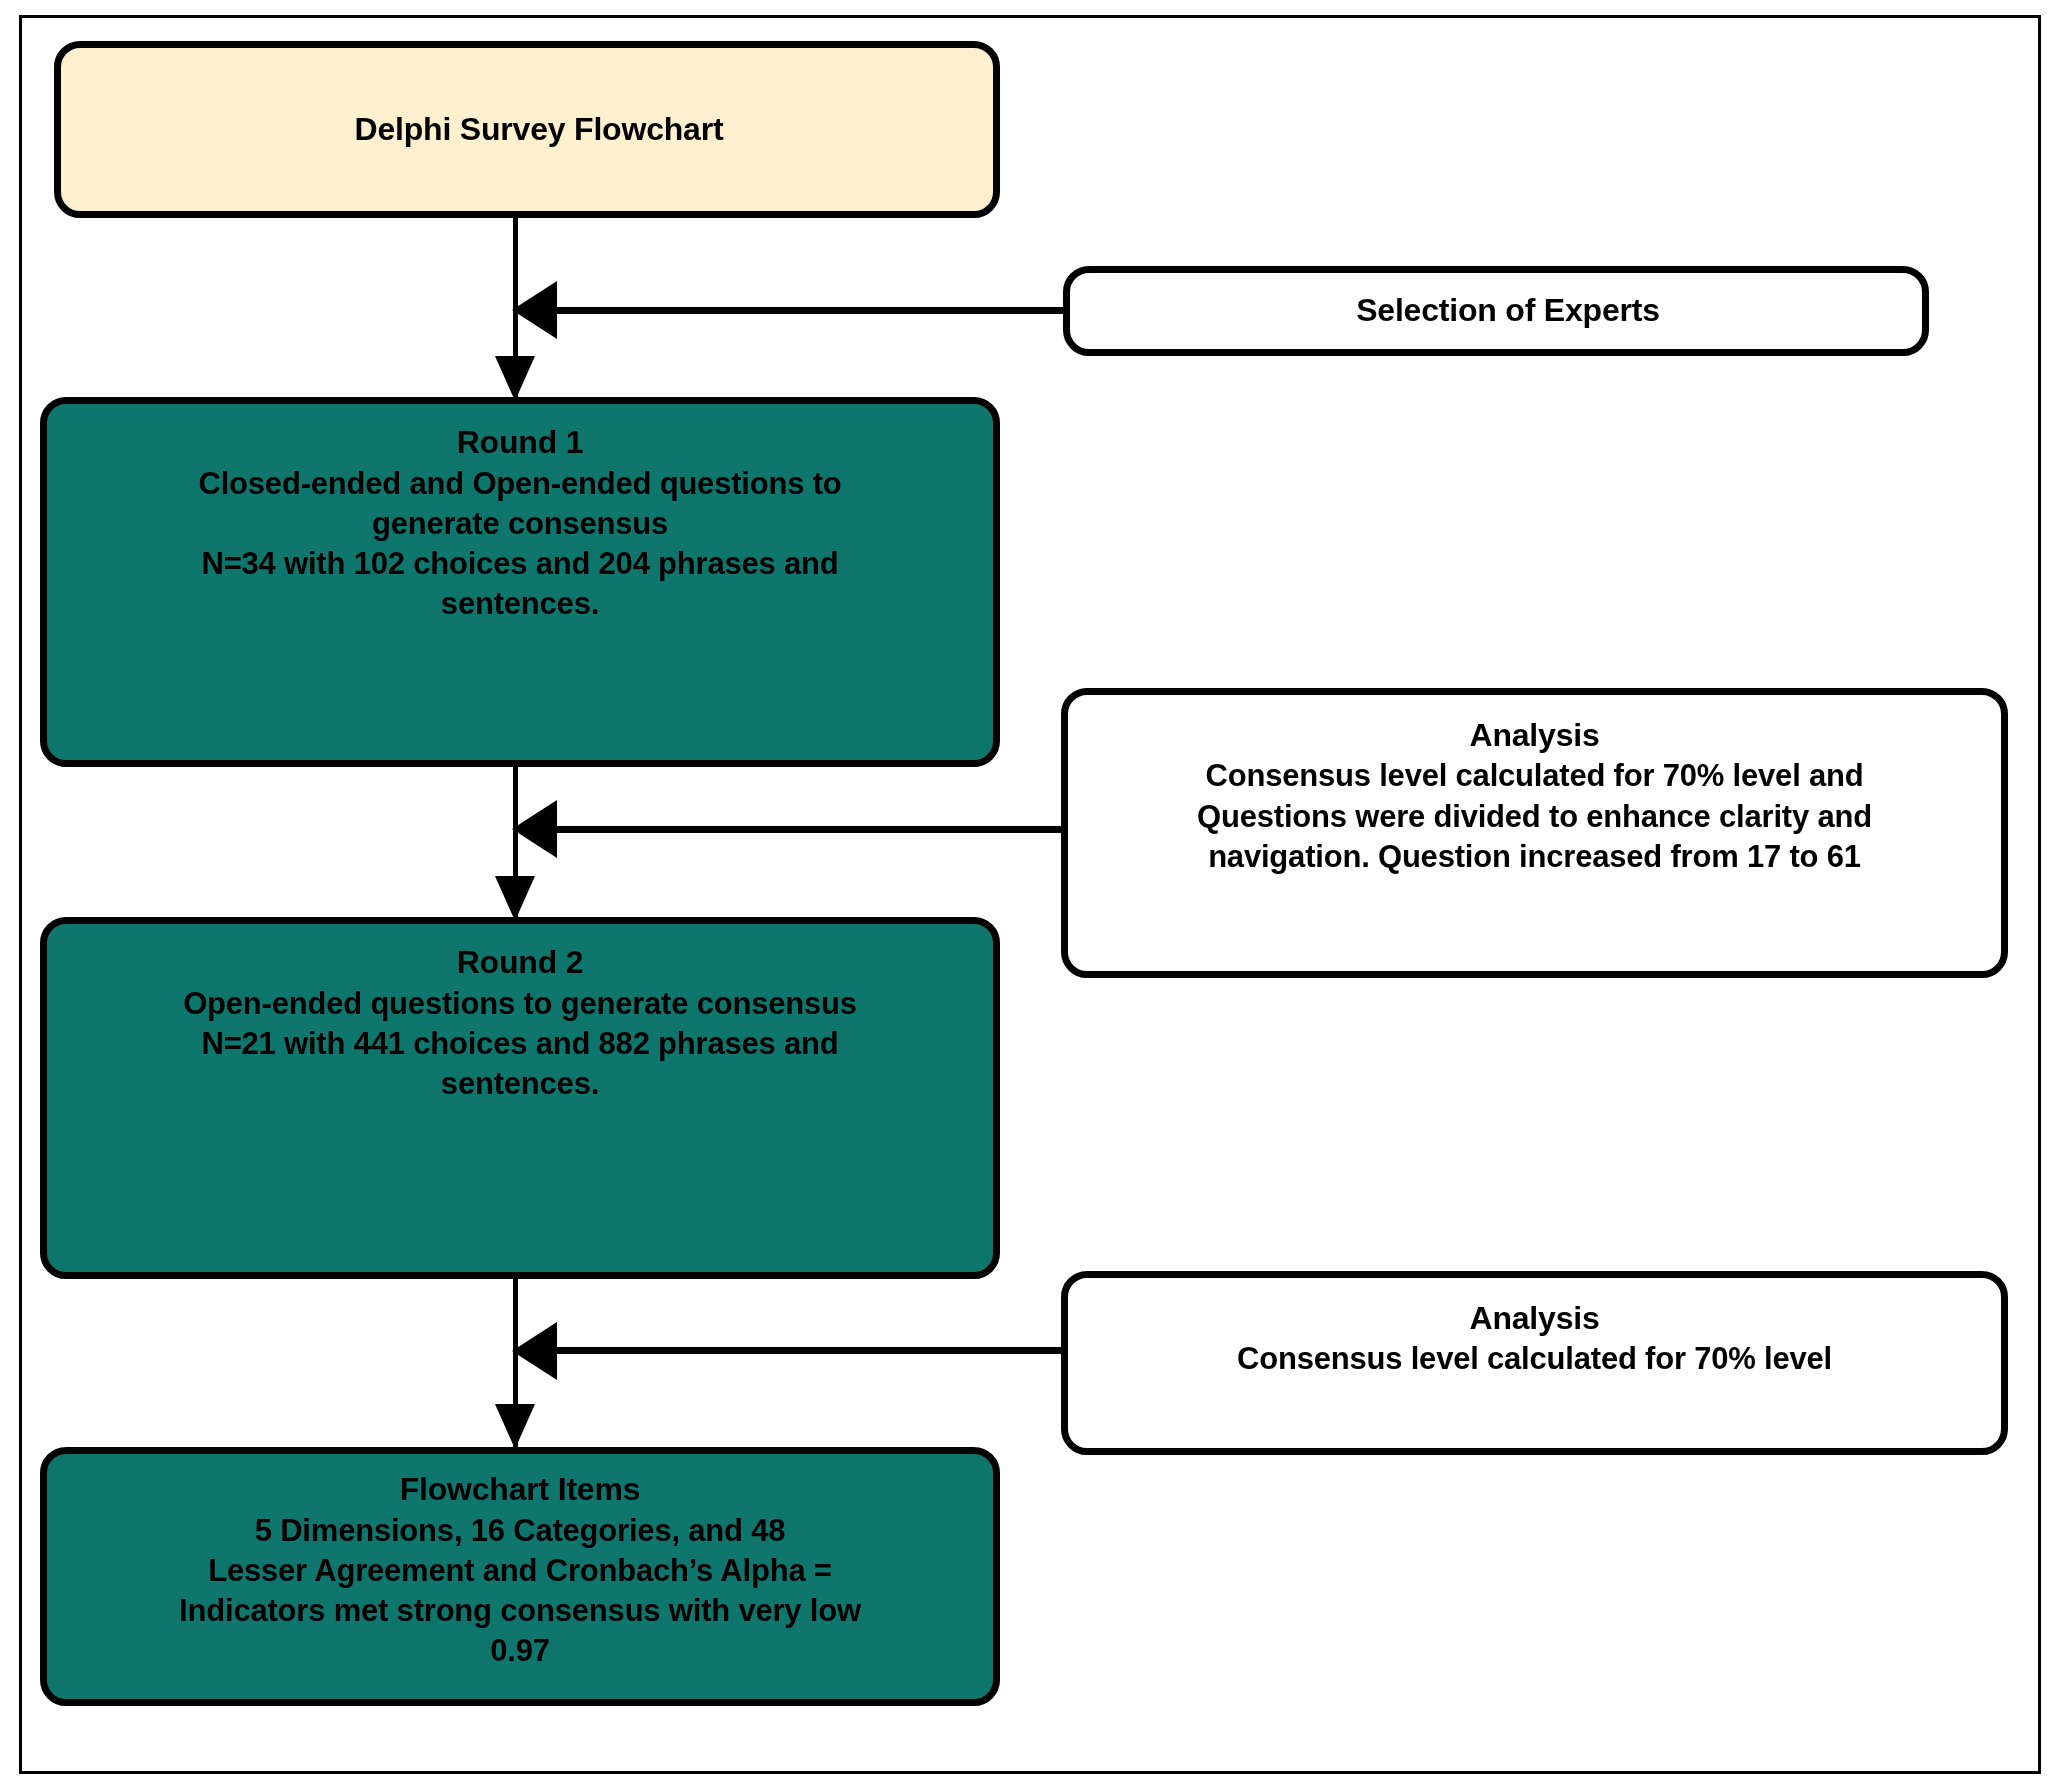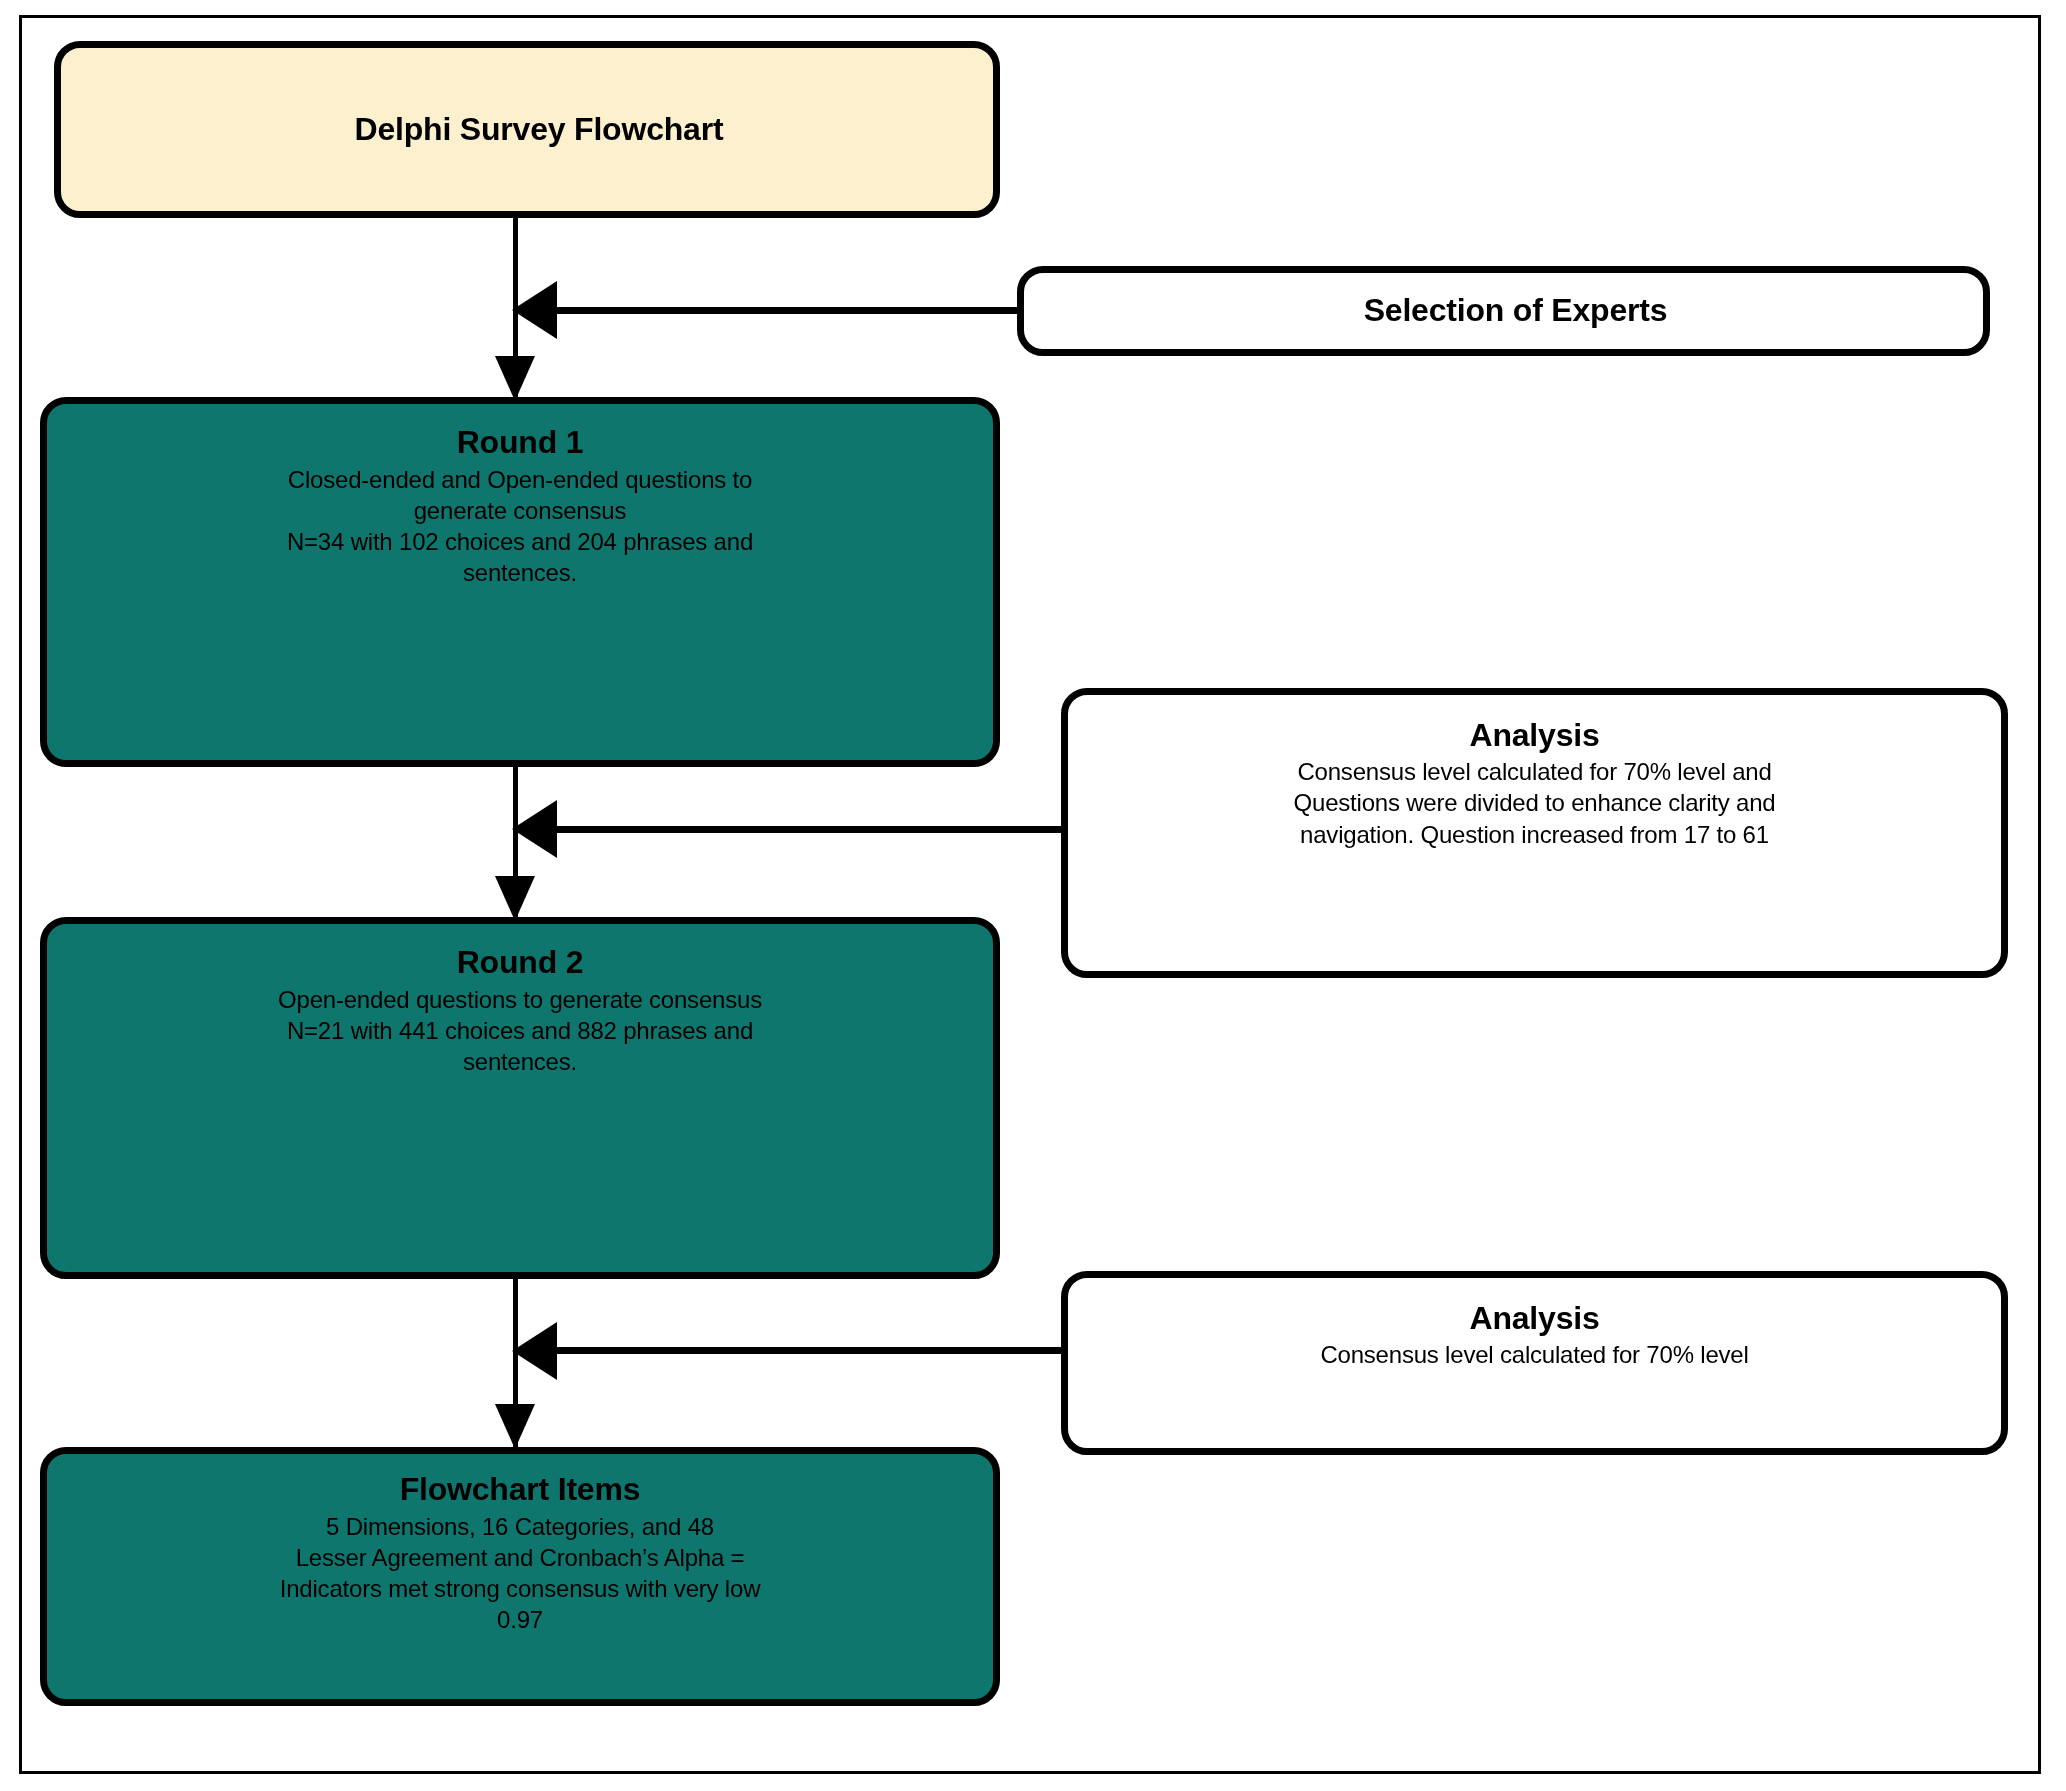--- a/index.html
+++ b/index.html
@@ -52,35 +52,35 @@
   .node.fill-blue   { background: #0f766e; }
   .node.fill-white  { background: #FFFFFF; }
 
   .node-title {
     font-weight: bold;
     font-size: 32px;
     letter-spacing: -0.2px;
     white-space: nowrap;
   }
   .node-body {
-    font-weight: normal;
-    font-size: 24px;
+    font-weight: bold;
+    font-size: 31px;
     letter-spacing: -0.2px;
   }
 
   
   #box-title {
     left: 54px;  top: 41px;
     width: 946px; height: 177px;
     justify-content: center;
   }
 
   #box-experts {
-    left: 1017px; top: 266px;
-    width: 973px; height: 90px;
+    left: 1063px; top: 266px;
+    width: 866px; height: 90px;
     justify-content: center;
     text-align: center;
   }
 
   #box-round1 {
     left: 40px;  top: 397px;
     width: 960px; height: 370px;
     justify-content: flex-start;
     padding: 18px 28px 0 28px;
   }

